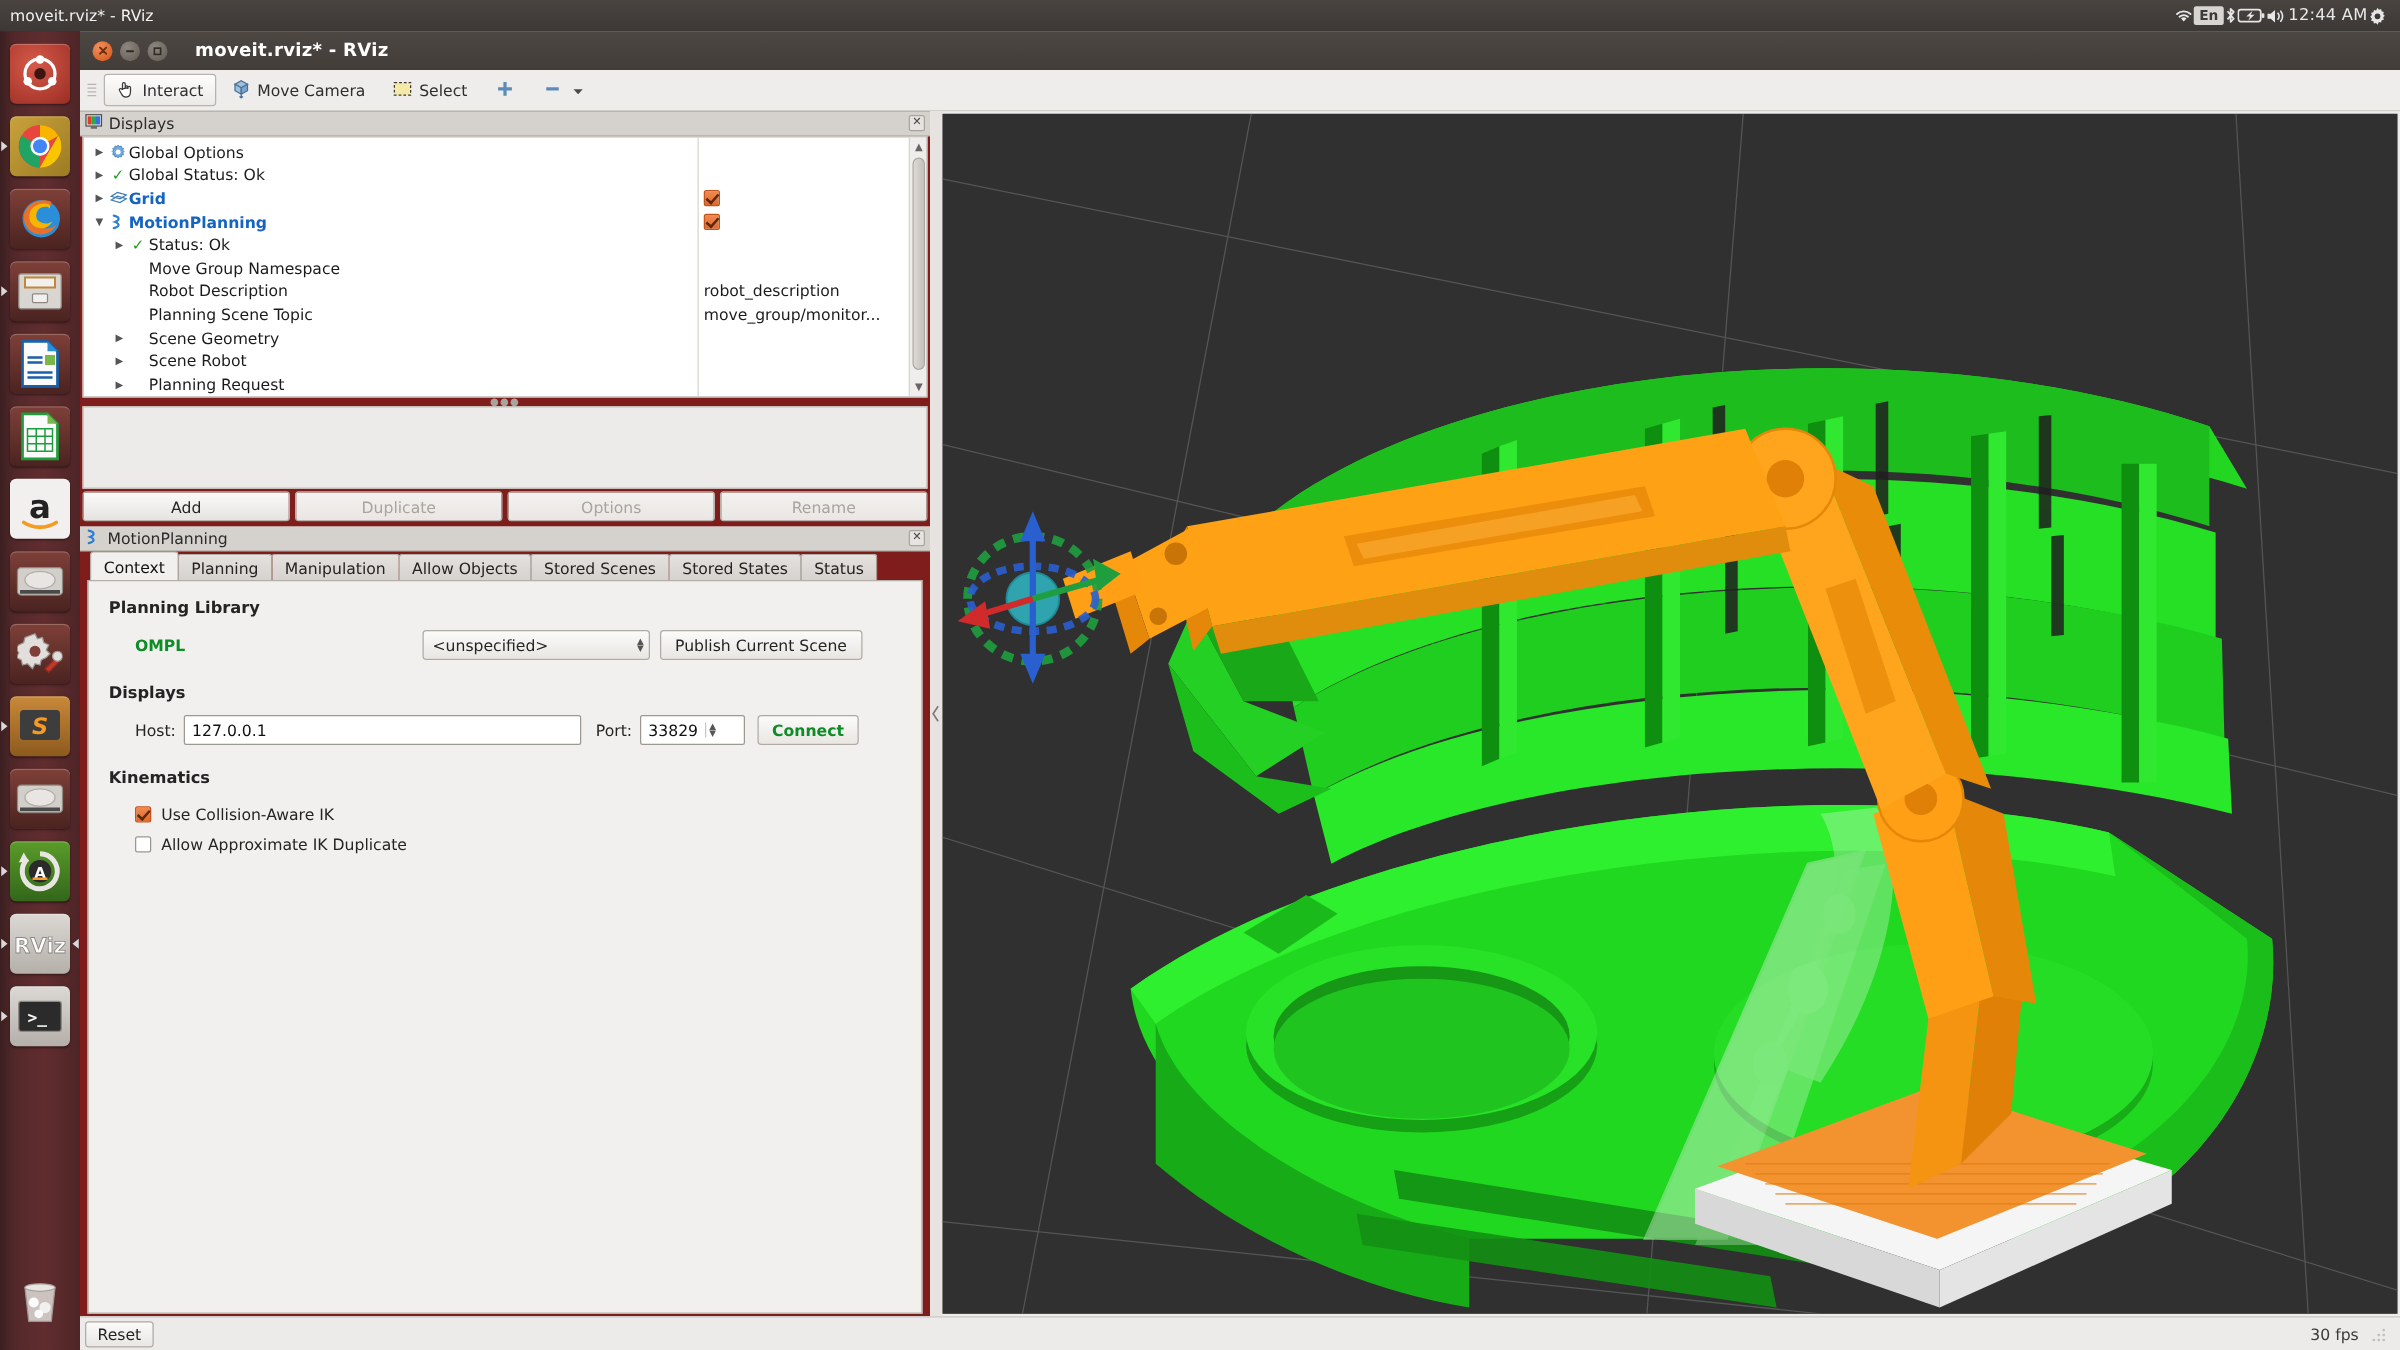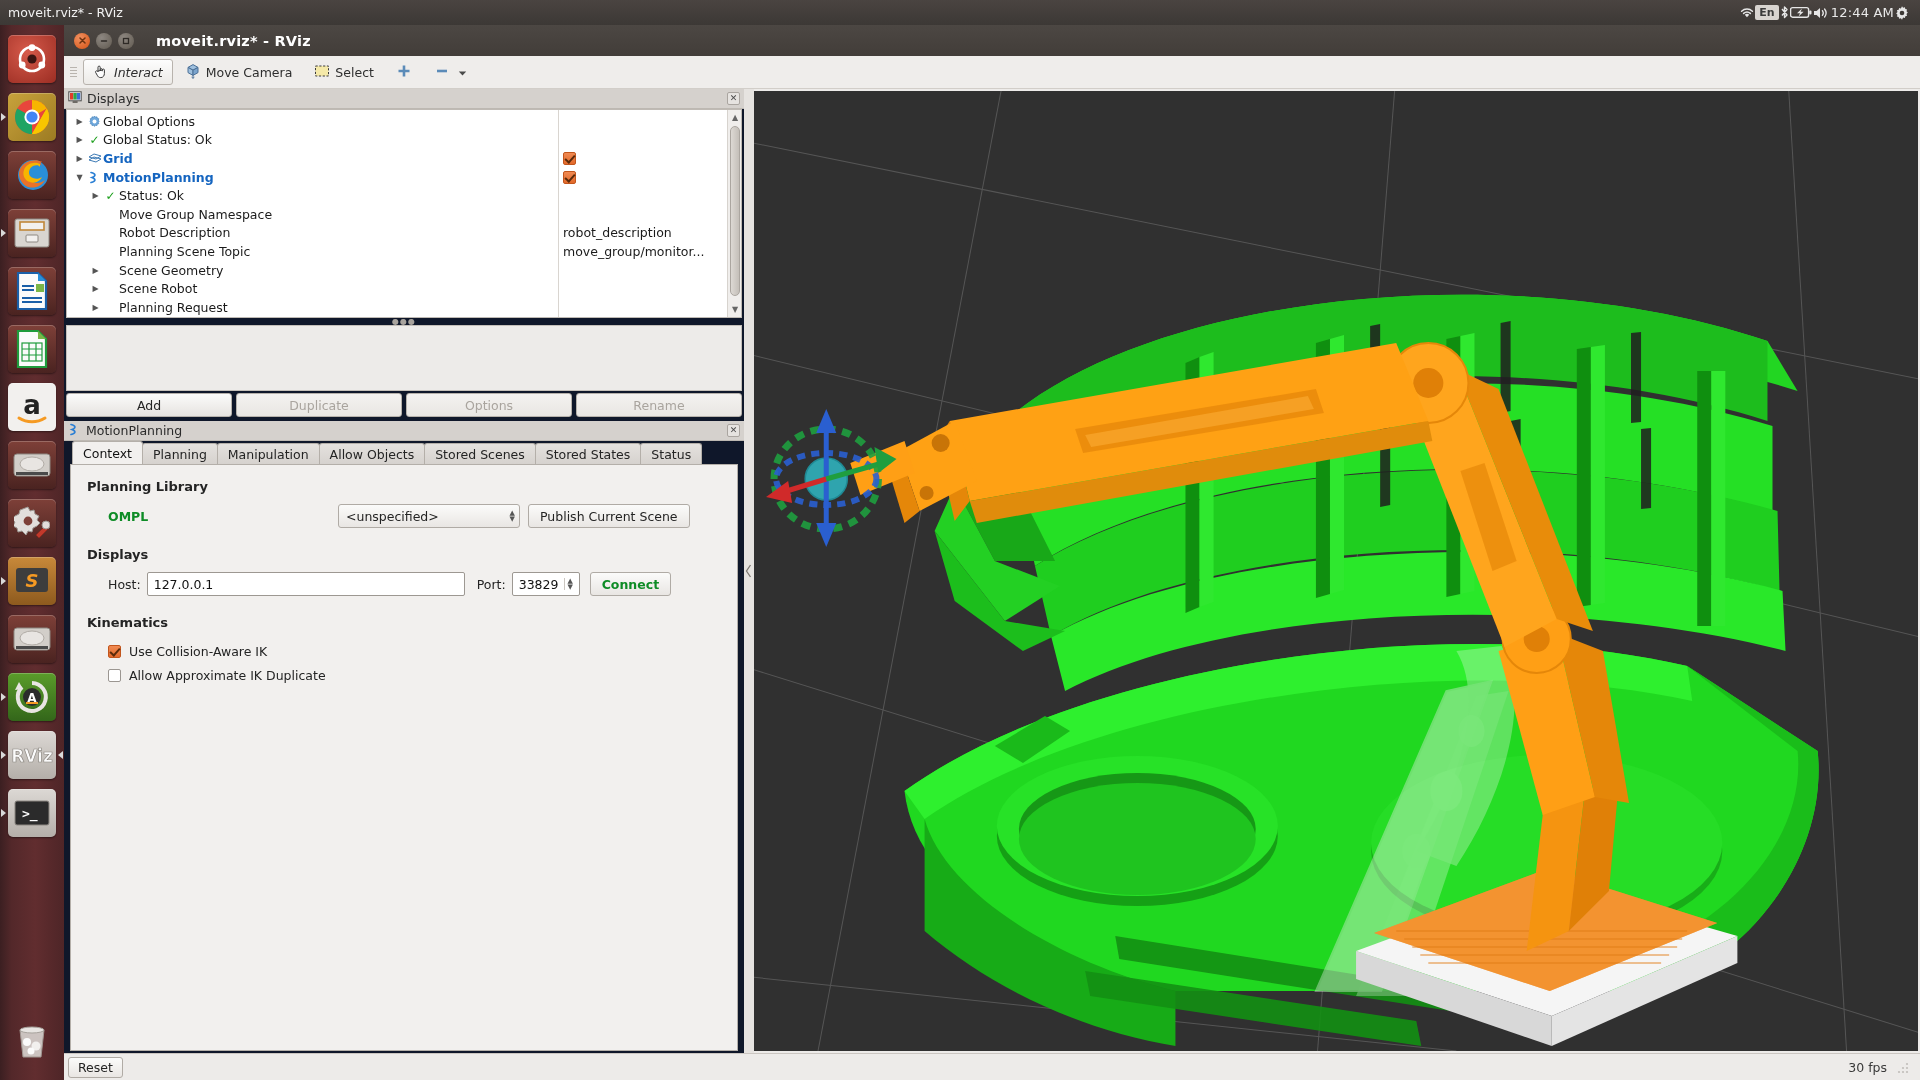--- a/index.html
+++ b/index.html
@@ -73,25 +73,25 @@
     height: 33px; background: #efedeb; border-bottom: 1px solid #d2cec9;
     display: flex; align-items: center; padding-left: 6px; gap: 2px; flex-shrink: 0;
   }
   .grip { width:7px; height:20px; display:flex; flex-direction:column; justify-content:center; gap:2px; margin-right:4px;}
   .grip i { display:block; height:1px; background:#b9b4ae; }
   .tbtn {
     display: flex; align-items: center; gap: 5px; height: 26px; padding: 0 9px;
     font-size: 12.5px; color: #2e2e2e; border: 1px solid transparent; border-radius: 3px;
     background: transparent; cursor: default; white-space: nowrap;
   }
-  .tbtn.active { background: linear-gradient(to bottom,#fdfdfd,#eceae7); border-color: #b8b3ad; font-style: italic; }
+  .tbtn.active { background: linear-gradient(to bottom,#fdfdfd,#eceae7); border-color: #b8b3ad; }
 
   
   #main-area { flex: 1; display: flex; min-height: 0; }
-  #left-col { width: 680px; display: flex; flex-direction: column; background: #0f172a; }
+  #left-col { width: 680px; display: flex; flex-direction: column; background: #7f1d1d; }
 
   
   .dock-header {
     height: 20px; background: #d5d1cd; display: flex; align-items: center;
     font-size: 12.5px; color: #2b2b2b; padding: 0 4px; gap: 5px; flex-shrink: 0;
     border-bottom: 1px solid #bdb8b2;
   }
   .dock-header .title { flex: 1; }
   .dock-x {
     width: 13px; height: 13px; background: #e6e3e0; border: 1px solid #aaa5a0;
@@ -687,21 +687,21 @@
               </div>
             </div>
 
             <div class="sec-head" style="margin-top:18px;">Displays</div>
             <div class="row">
               <span class="lbl indent" style="margin-right:6px;">Host:</span>
               <div class="txtinput" style="width:318px;">
                 <span>127.0.0.1</span>
               </div>
               <span class="lbl" style="margin:0 6px 0 12px;">Port:</span>
-              <div class="spinbox" style="width:68px;">
+              <div class="spinbox" style="width:84px;">
                 <span>33829</span>
                 <span class="sp">
                     <span>▲</span>
                     <span>▼</span>
                   </span>
               </div>
               <div class="btn green-text" style="margin-left:10px;">
                 <span>Connect</span>
               </div>
             </div>

